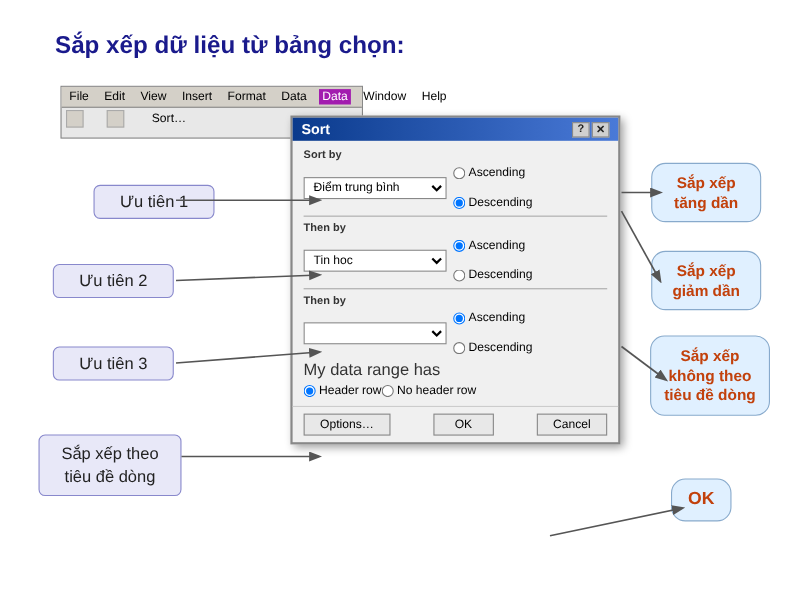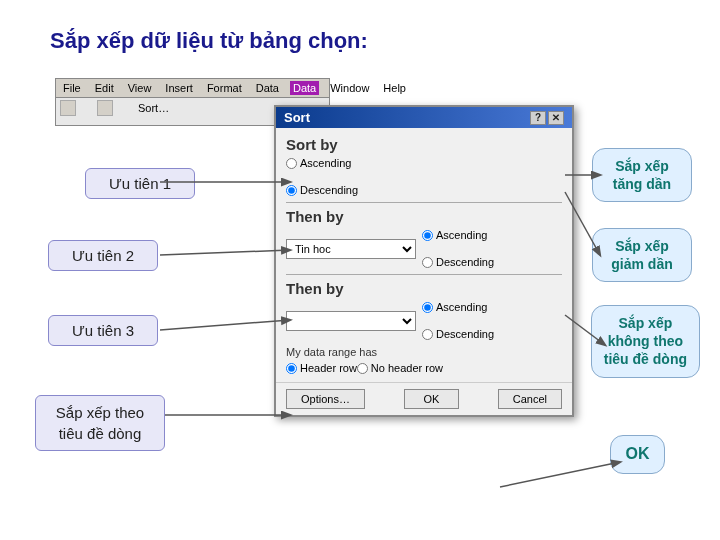--- a/index.html
+++ b/index.html
@@ -37,30 +37,30 @@
 
     
     .right-bubble {
       position: absolute;
       background: #e0f0ff;
       border: 1.5px solid #88aacc;
       border-radius: 13px;
       padding: 8px 12px;
       font-size: 14px;
       font-weight: bold;
-      color: #0f766e;
+      color: #c2410c;
       text-align: center;
       line-height: 1.3;
     }
 
     
     .sort-dialog {
       position: absolute;
       top: 105px;
-      left: 274px;
+      left: 264px;
       width: 300px;
       background: #f0f0f0;
       border: 2px solid #888;
       box-shadow: 3px 3px 8px rgba(0,0,0,0.4);
     }
 
     .dialog-titlebar {
       background: linear-gradient(to right, #0a3a8c, #4a7ad8);
       color: white;
       font-size: 13px;
@@ -88,21 +88,21 @@
       cursor: pointer;
       color: #222;
     }
 
     .dialog-body {
       padding: 8px 10px;
       font-size: 11px;
     }
 
     .section-label {
-      font-size: 15px;
+      font-size: 10px;
       font-weight: bold;
       color: #333;
       margin-bottom: 4px;
     }
 
     .sort-row {
       display: flex;
       align-items: center;
       margin-bottom: 6px;
       gap: 6px;
@@ -139,21 +139,21 @@
       border: none;
       border-top: 1px solid #aaa;
       margin: 5px 0;
     }
 
     .data-range-section {
       margin-top: 6px;
     }
 
     .data-range-label {
-      font-size: 11px;
+      font-size: 15px;
       color: #333;
       margin-bottom: 4px;
     }
 
     .data-range-row {
       display: flex;
       font-size: 11px;
       align-items: center;
     }
 
@@ -261,20 +261,23 @@
     <div class="dialog-titlebar-buttons">
       <div class="title-btn">?</div>
       <div class="title-btn">✕</div>
     </div>
   </div>
 
   <div class="dialog-body">
 
     <div class="section-label">Sort by</div>
     <div class="sort-row">
+      <select class="sort-select">
+        <option>Điểm trung bình</option>
+      </select>
       <div class="radio-group">
         <div class="radio-item">
           <input type="radio" class="radio-input" name="sort1" style="">
           <span>Ascending</span>
         </div>
         <div class="radio-item">
           <input type="radio" class="radio-input" name="sort1" checked="" style="">
           <span>Descending</span>
         </div>
       </div>

